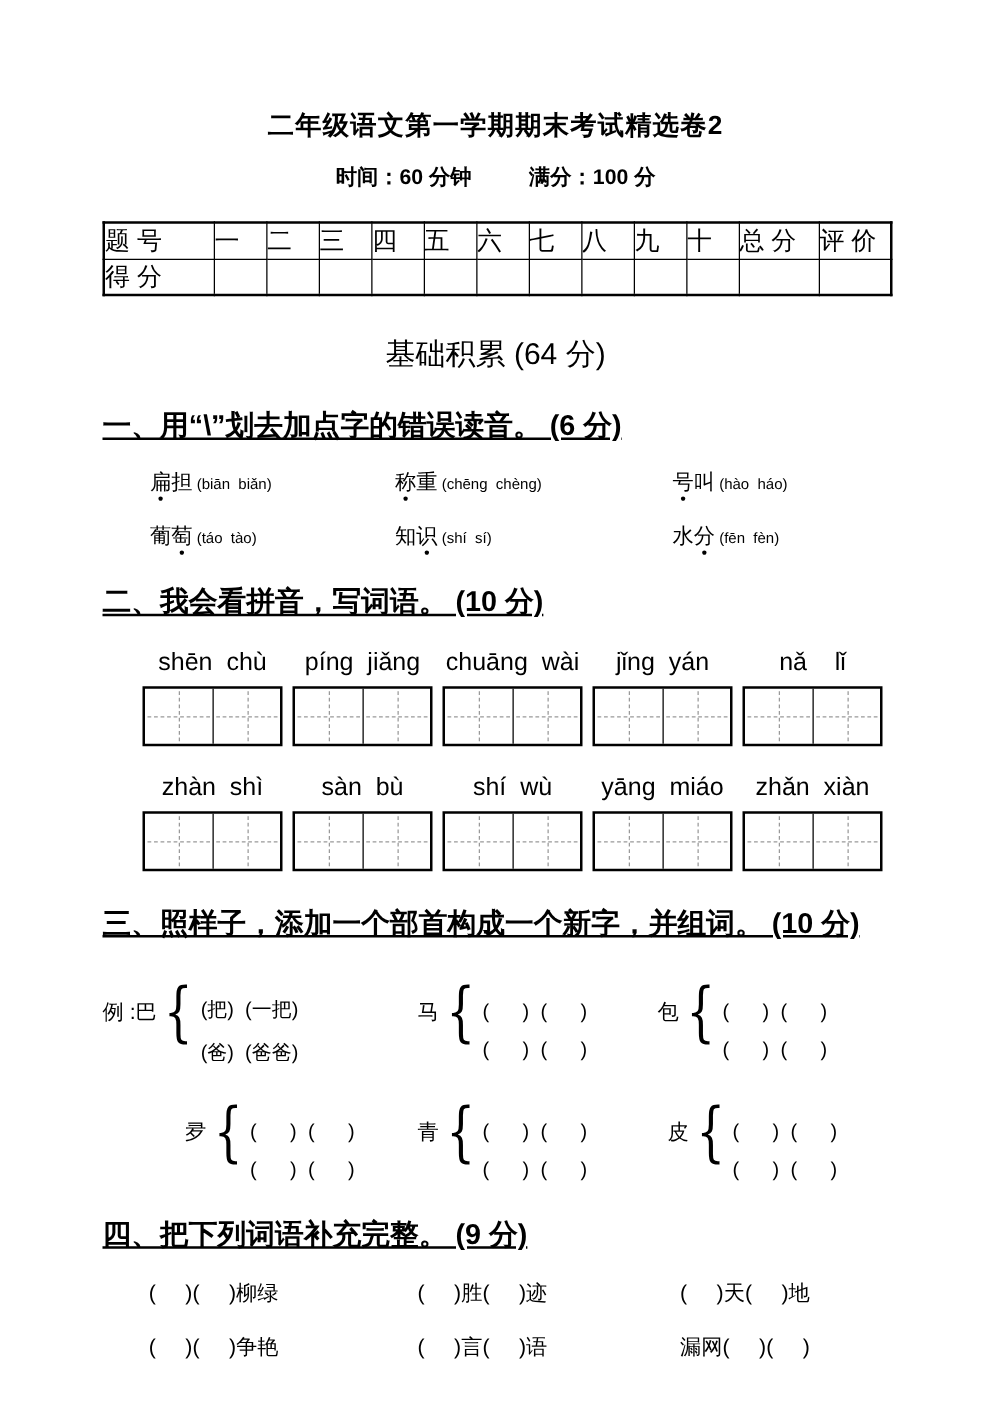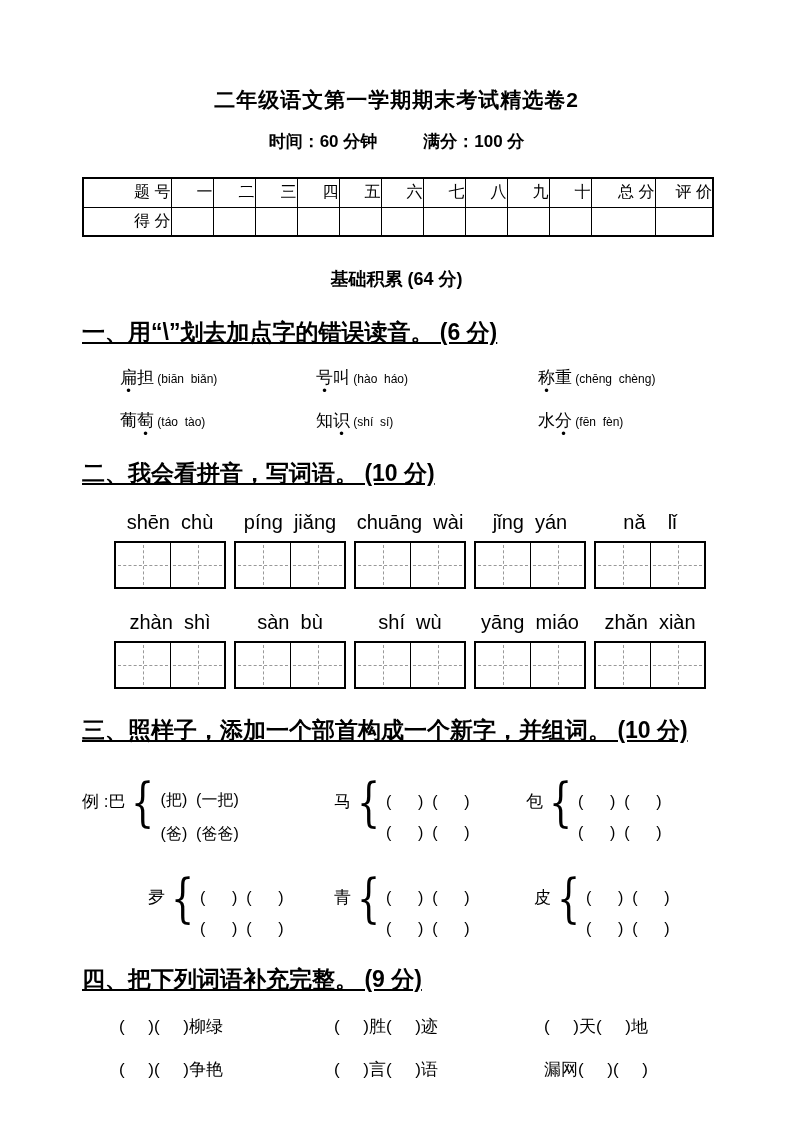--- a/index.html
+++ b/index.html
@@ -2,23 +2,23 @@
 <html><head>
 <meta charset="utf-8">
 <style>
   *{box-sizing:border-box;margin:0;padding:0;}
   html,body{background:#fff;}
   body{width:793px;height:1122px;color:#000;font-family:"Liberation Sans","DejaVu Sans",sans-serif;}
   .page{width:793px;height:1122px;padding:86px 82px 40px;background:#fff;}
   .title{text-align:center;font-size:21px;font-weight:700;letter-spacing:1px;}
   .subtitle{display:flex;justify-content:center;gap:46px;margin-top:16px;font-size:17px;font-weight:600;}
   table.score{border-collapse:collapse;width:100%;margin-top:24px;border:2px solid #000;table-layout:fixed;}
-  table.score td{border:1px solid #000;height:29px;text-align:right;font-size:16px;overflow:hidden;}
+  table.score td{border:1px solid #000;height:29px;text-align:left;font-size:20px;overflow:hidden;}
   td.c-first{width:88px;} td.c-num{width:42px;} td.c-total{width:64px;} td.c-eval{width:58px;}
-  .section-h{text-align:center;font-weight:700;font-size:18px;margin-top:30px;}
+  .section-h{text-align:center;font-weight:400;font-size:24px;margin-top:30px;}
   .qh{font-weight:700;font-size:23px;margin-top:26px;text-decoration:underline;}
   .q1-grid{margin:18px 0 0 38px;display:grid;grid-template-columns:196px 222px 1fr;row-gap:20px;font-size:17px;}
   .word{white-space:pre;}
   .pinyin{font-size:12px;}
   .dotted{position:relative;display:inline-block;}
   .dotted::after{content:"•";position:absolute;left:50%;bottom:-0.7em;transform:translateX(-50%);font-size:13px;}
   .pin-row{display:flex;gap:8px;margin:22px 0 0 32px;}
   .pin{width:112px;text-align:center;font-size:20px;white-space:pre;}
   .box-row{display:flex;gap:8px;margin:7px 0 0 32px;}
   .wbox{display:flex;border:2px solid #000;background:#fff;}
@@ -86,22 +86,22 @@
       <td class="c-eval"></td>
     </tr>
   </tbody>
     </table>
 
   <div class="section-h">基础积累 (64 分)</div>
 
   <div class="qh">一、用“\”划去加点字的错误读音。 (6 分)</div>
   <div class="q1-grid">
     <span class="word"><span></span><span class="dotted">扁</span><span>担</span><span class="pinyin"> (biān  biǎn)</span></span>
+    <span class="word"><span></span><span class="dotted">称</span><span>重</span><span class="pinyin"> (chēng  chèng)</span></span>
     <span class="word"><span></span><span class="dotted">号</span><span>叫</span><span class="pinyin"> (hào  háo)</span></span>
-    <span class="word"><span></span><span class="dotted">称</span><span>重</span><span class="pinyin"> (chēng  chèng)</span></span>
     <span class="word"><span>葡</span><span class="dotted">萄</span><span></span><span class="pinyin"> (táo  tào)</span></span>
     <span class="word"><span>知</span><span class="dotted">识</span><span></span><span class="pinyin"> (shí  sí)</span></span>
     <span class="word"><span>水</span><span class="dotted">分</span><span></span><span class="pinyin"> (fēn  fèn)</span></span>
   </div>
 
   <div class="qh">二、我会看拼音，写词语。 (10 分)</div>
 
   <div class="pin-row">
     <span class="pin">shēn  chù</span>
     <span class="pin">píng  jiǎng</span>

